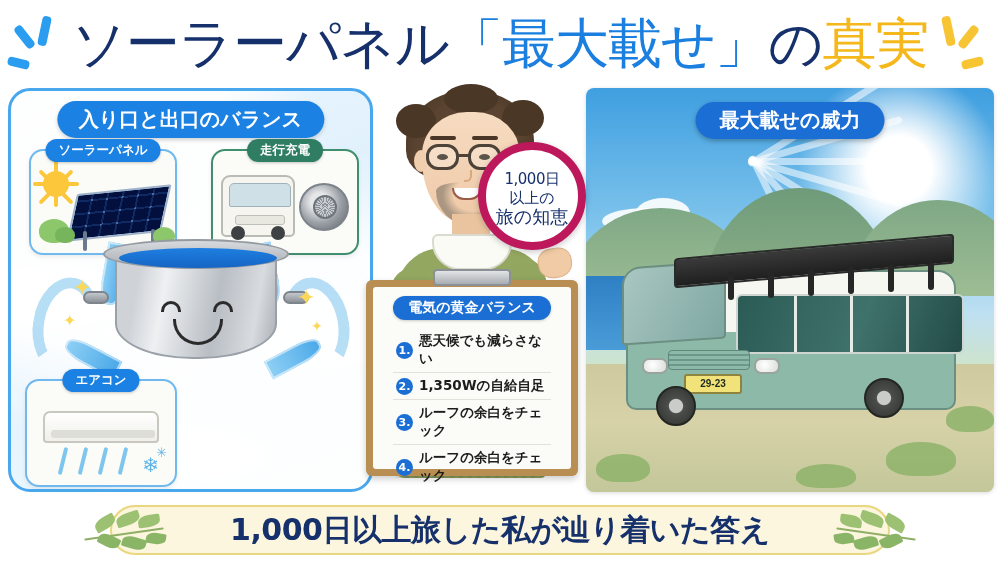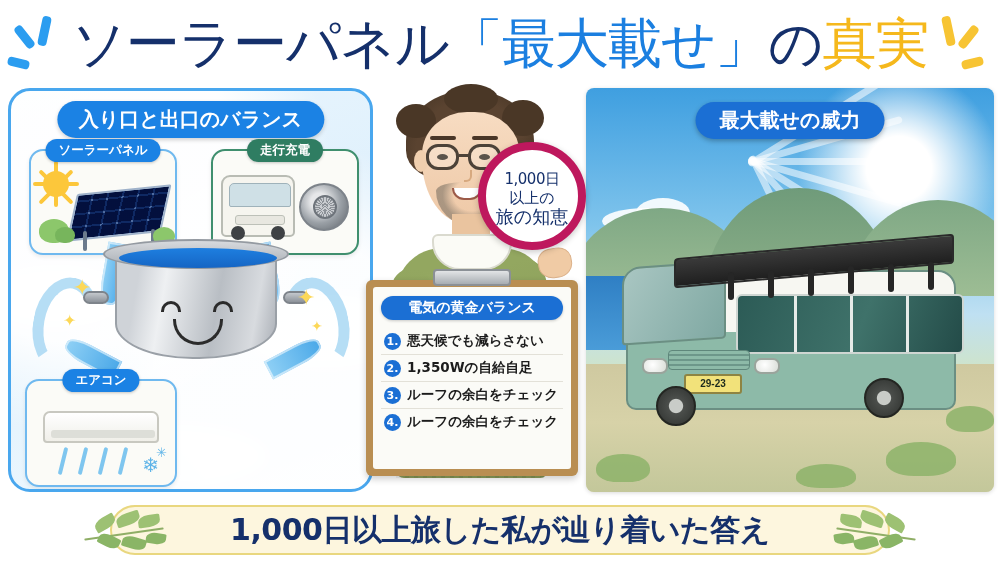--- a/index.html
+++ b/index.html
@@ -298,21 +298,21 @@
   .badge .l1 { font-size:22px; letter-spacing:-.5px; }
   .badge .l1 span { font-size:15px; }
   .badge .l2 { font-size:15px; margin-top:1px; }
   .badge .l3 { font-size:18px; margin-top:1px; }
 
   
   .clip {
     position:absolute; left:14px; top:198px; width:212px; height:196px; z-index: 10;
     background:#b98e52; border-radius:6px; padding:7px; box-shadow:0 3px 7px rgba(0,0,0,.2);
   }
-  .clip-inner { width:100%; height:100%; background:#fbfbf7; border-radius:3px; padding:9px 8px 6px; }
+  .clip-inner { width:100%; height:100%; background:#fbfbf7; border-radius:3px; padding:9px 20px 6px; }
   .clip-clamp {
     position:absolute; left:50%; transform:translateX(-50%); top:-11px; width:78px; height:17px;
     background: linear-gradient(#e2e4e6,#a8adb2); border:2px solid #8b9096; border-radius:4px;
   }
   .clip-head {
     display:block; margin:0 auto 8px; background:#1b6fd4; font-size:14px; padding:3px 12px;
     box-shadow: 0 1px 3px rgba(0,0,0,.2);
   }
   .clip-row {
     display:flex; align-items:center; gap:6px; padding:4px 2px 4px 3px;

